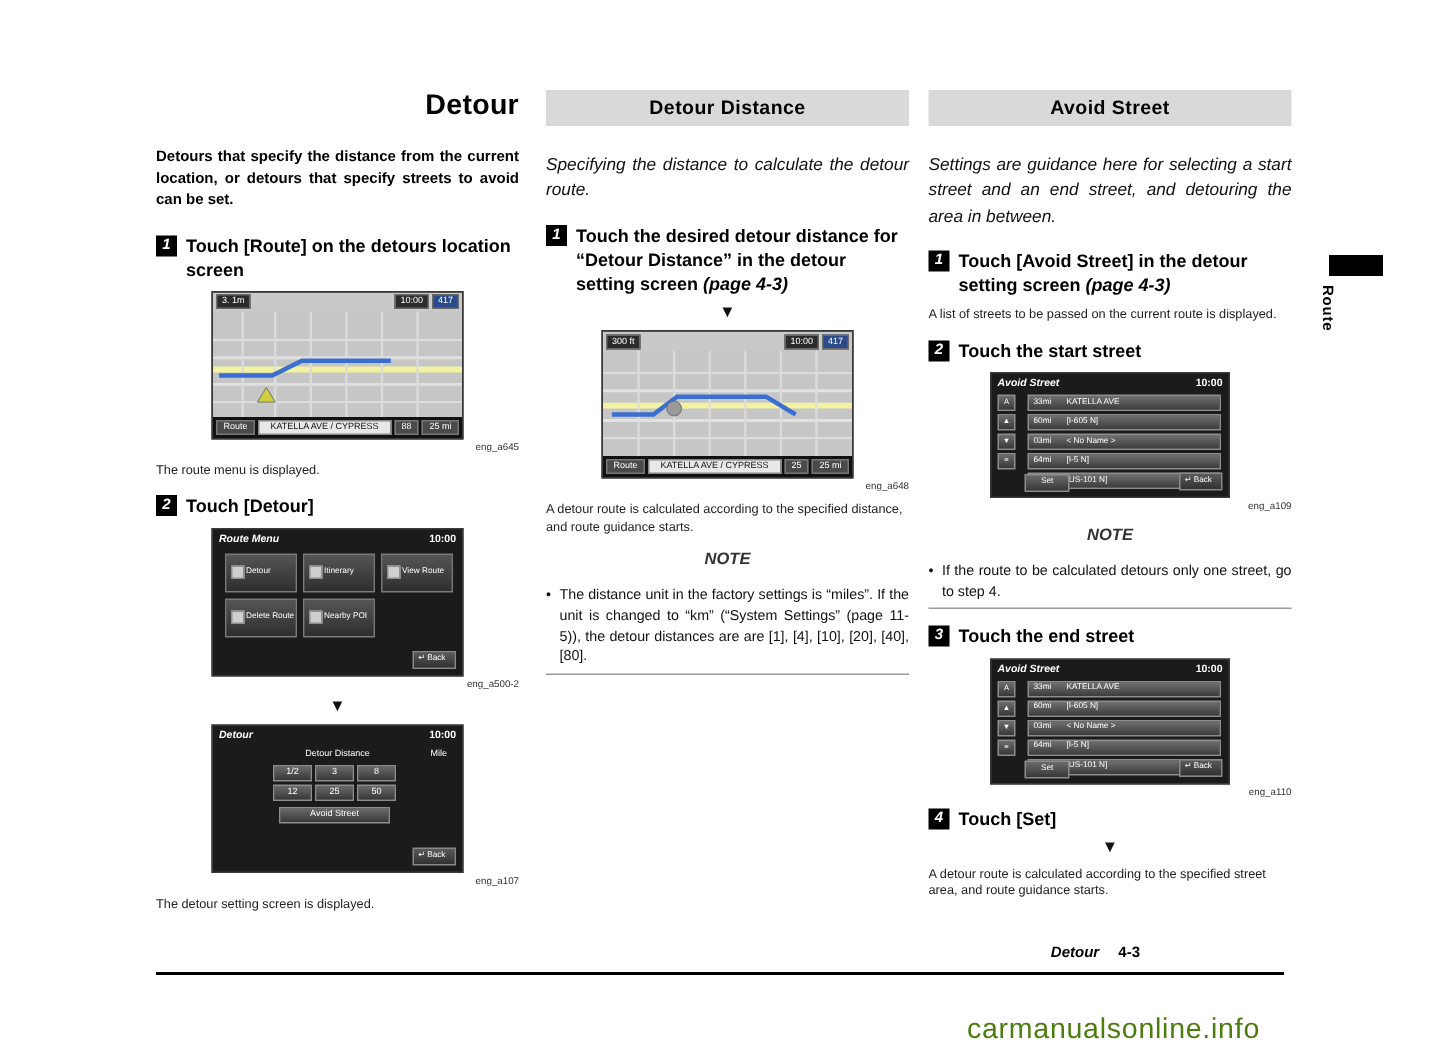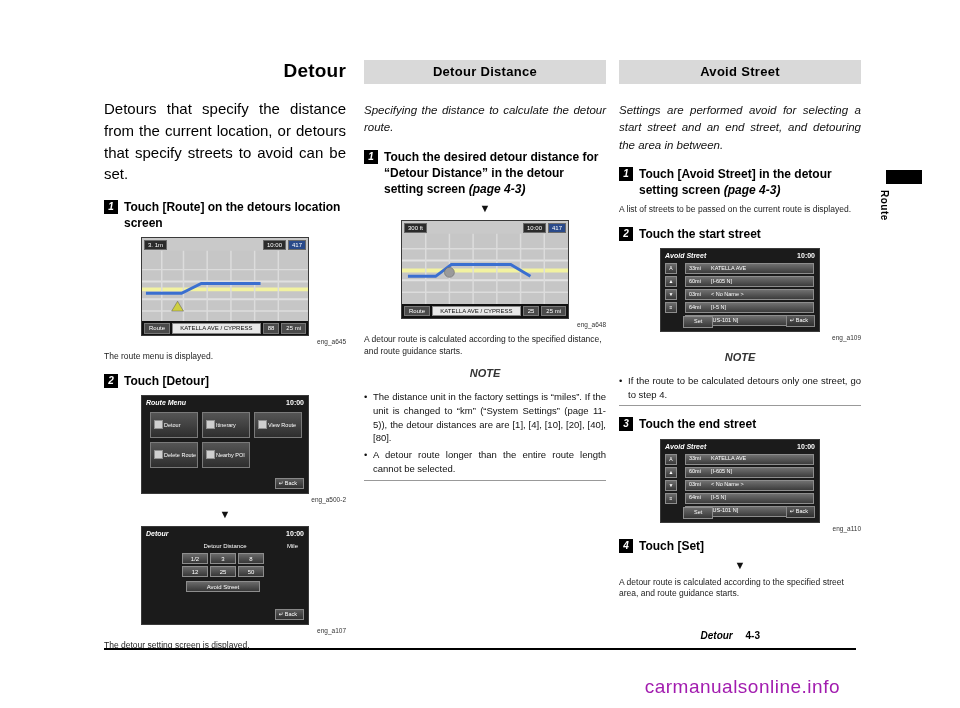--- a/index.html
+++ b/index.html
@@ -38,22 +38,22 @@
   .section-bar {
     background:#d9d9d9;
     text-align:center;
     font-size:13px;
     font-weight:bold;
     padding:4px 0 5px 0;
     margin-bottom:18px;
     letter-spacing:0.3px;
   }
   .intro {
-    font-size:15px;
-    font-weight:normal;
+    font-size:10px;
+    font-weight:bold;
     line-height:1.45;
     text-align:justify;
     margin:0 0 14px 0;
   }
   .body-text {
     font-size:11.5px;
     line-height:1.5;
     text-align:justify;
     margin:0 0 12px 0;
     color:#111;
@@ -190,21 +190,21 @@
     writing-mode:vertical-rl;
     letter-spacing:0.5px;
   }
 
   
   .watermark {
     position:absolute;
     right:24px;
     bottom:10px;
     font-size:19px;
-    color:#a21caf;
+    color:#4d7c0f;
     letter-spacing:0.5px;
     font-family:"Liberation Sans", sans-serif;
   }
 
   
   .shot {
     position:relative;
     margin:0 auto;
     border:1px solid #3a3a3a;
     background:#1b1b1b;
@@ -484,31 +484,30 @@
 
     <div class="small-caption">A detour route is calculated according to the specified distance, and route guidance starts.</div>
 
     <div class="note-wrap">
       <div class="note-head">
         <span>NOTE</span>
         <span class="rule"></span>
       </div>
       <ul class="note-list">
         <li>The distance unit in the factory settings is “miles”. If the unit is changed to “km” (“System Settings” (page 11-5)), the detour distances are are [1], [4], [10], [20], [40], [80].</li>
-        <li>A detour route longer than the entire route length cannot be selected.</li>
       </ul>
       <div class="note-bottom-rule"></div>
     </div>
   </div>
 
   <div class="col" id="col3">
 
     <div class="section-bar">Avoid Street</div>
 
-    <p class="body-text">Settings are performed avoid for selecting a start street and an end street, and detouring the area in between.</p>
+    <p class="body-text">Settings are guidance here for selecting a start street and an end street, and detouring the area in between.</p>
 
     <div class="step">
       <div class="step-num">1</div>
       <div class="step-text">
         <span>Touch [Avoid Street] in the detour setting screen</span>
         <span class="ref">(page 4-3)</span>
       </div>
     </div>
 
     <div class="small-caption">A list of streets to be passed on the current route is displayed.</div>

